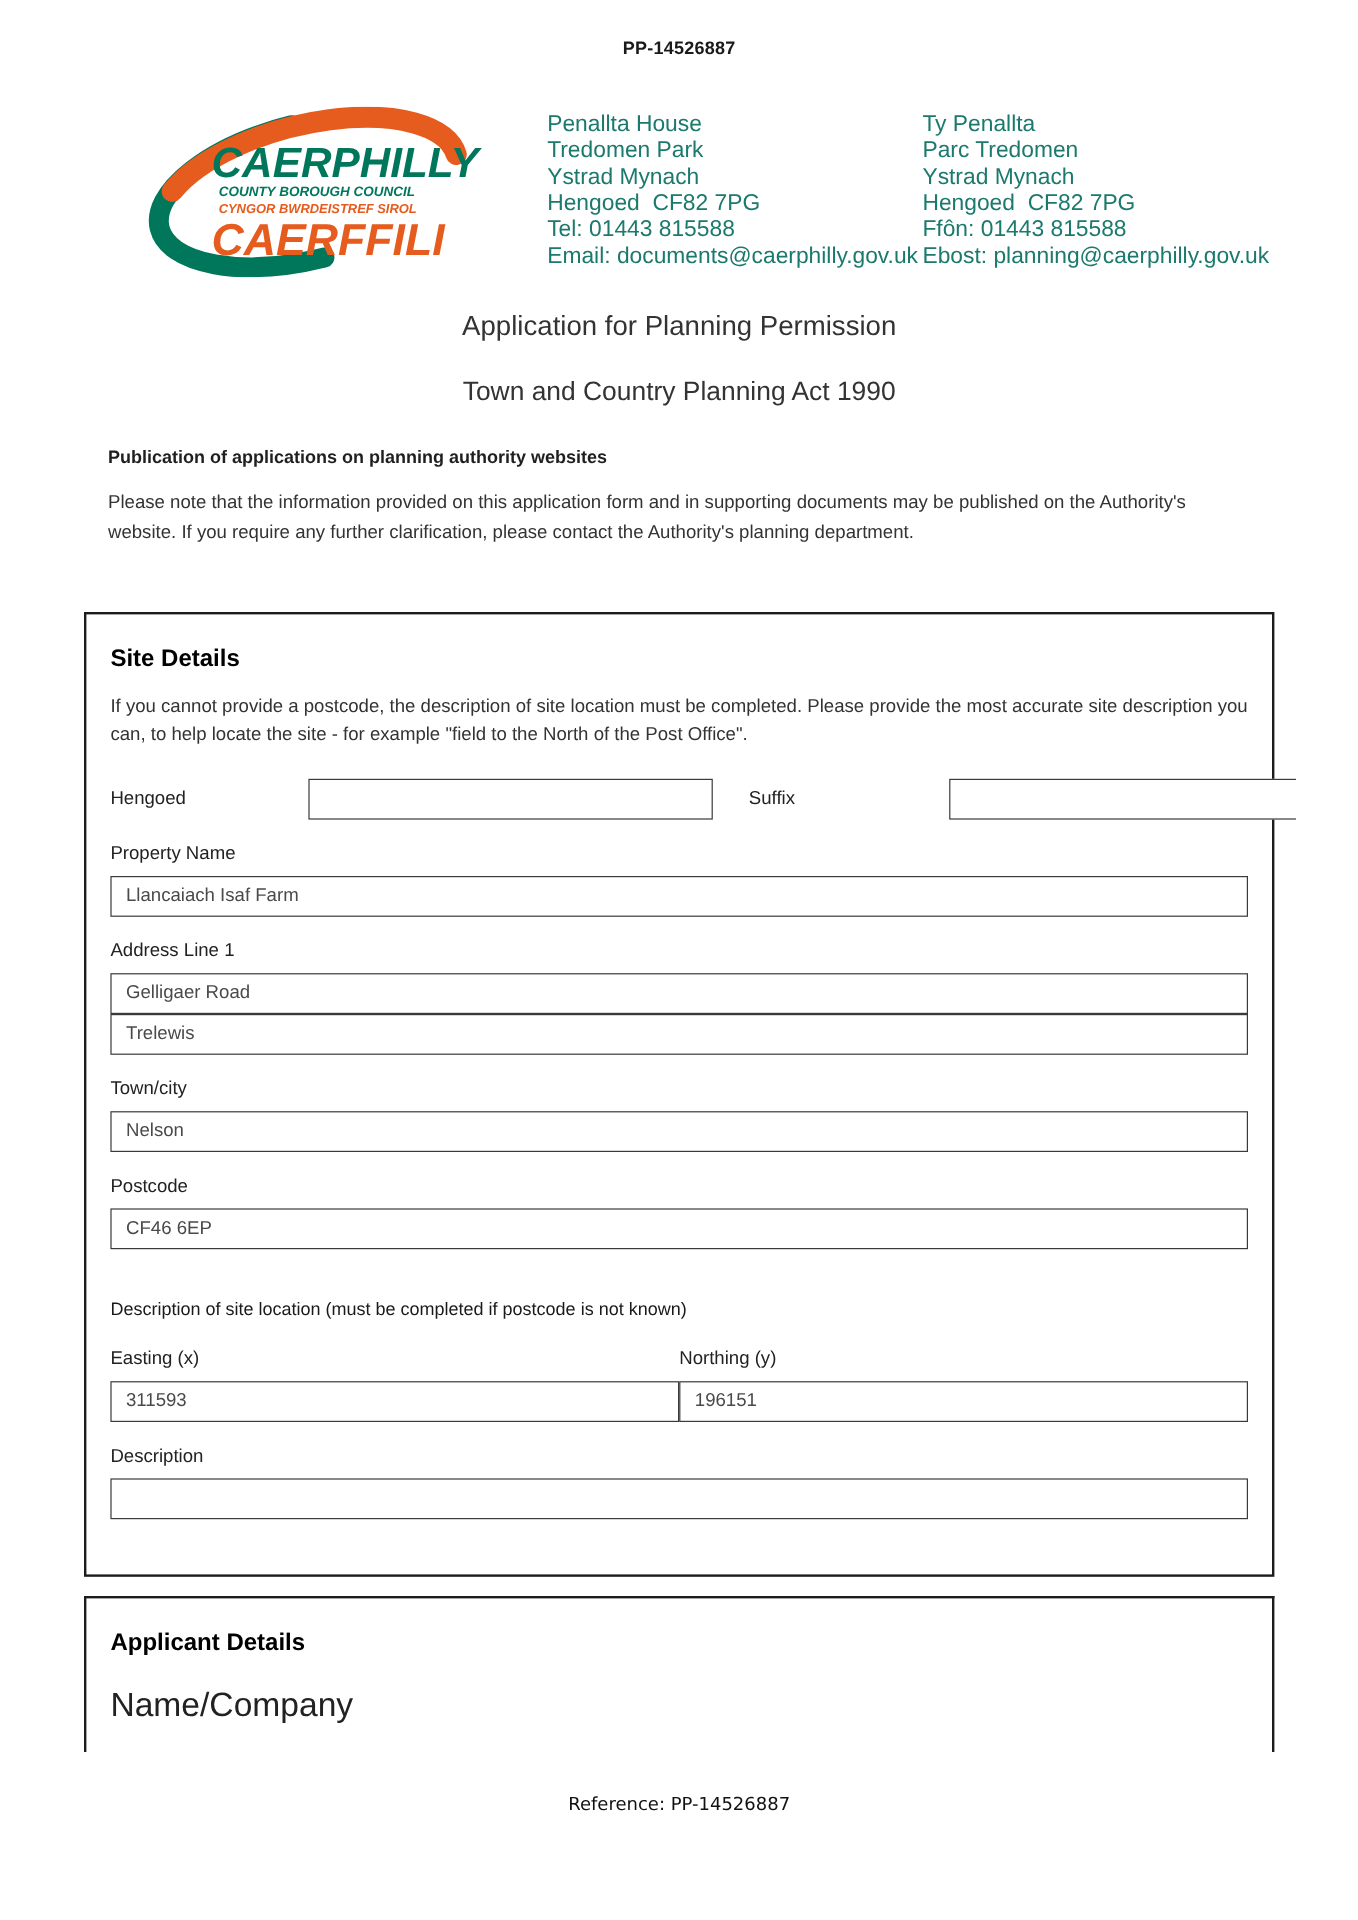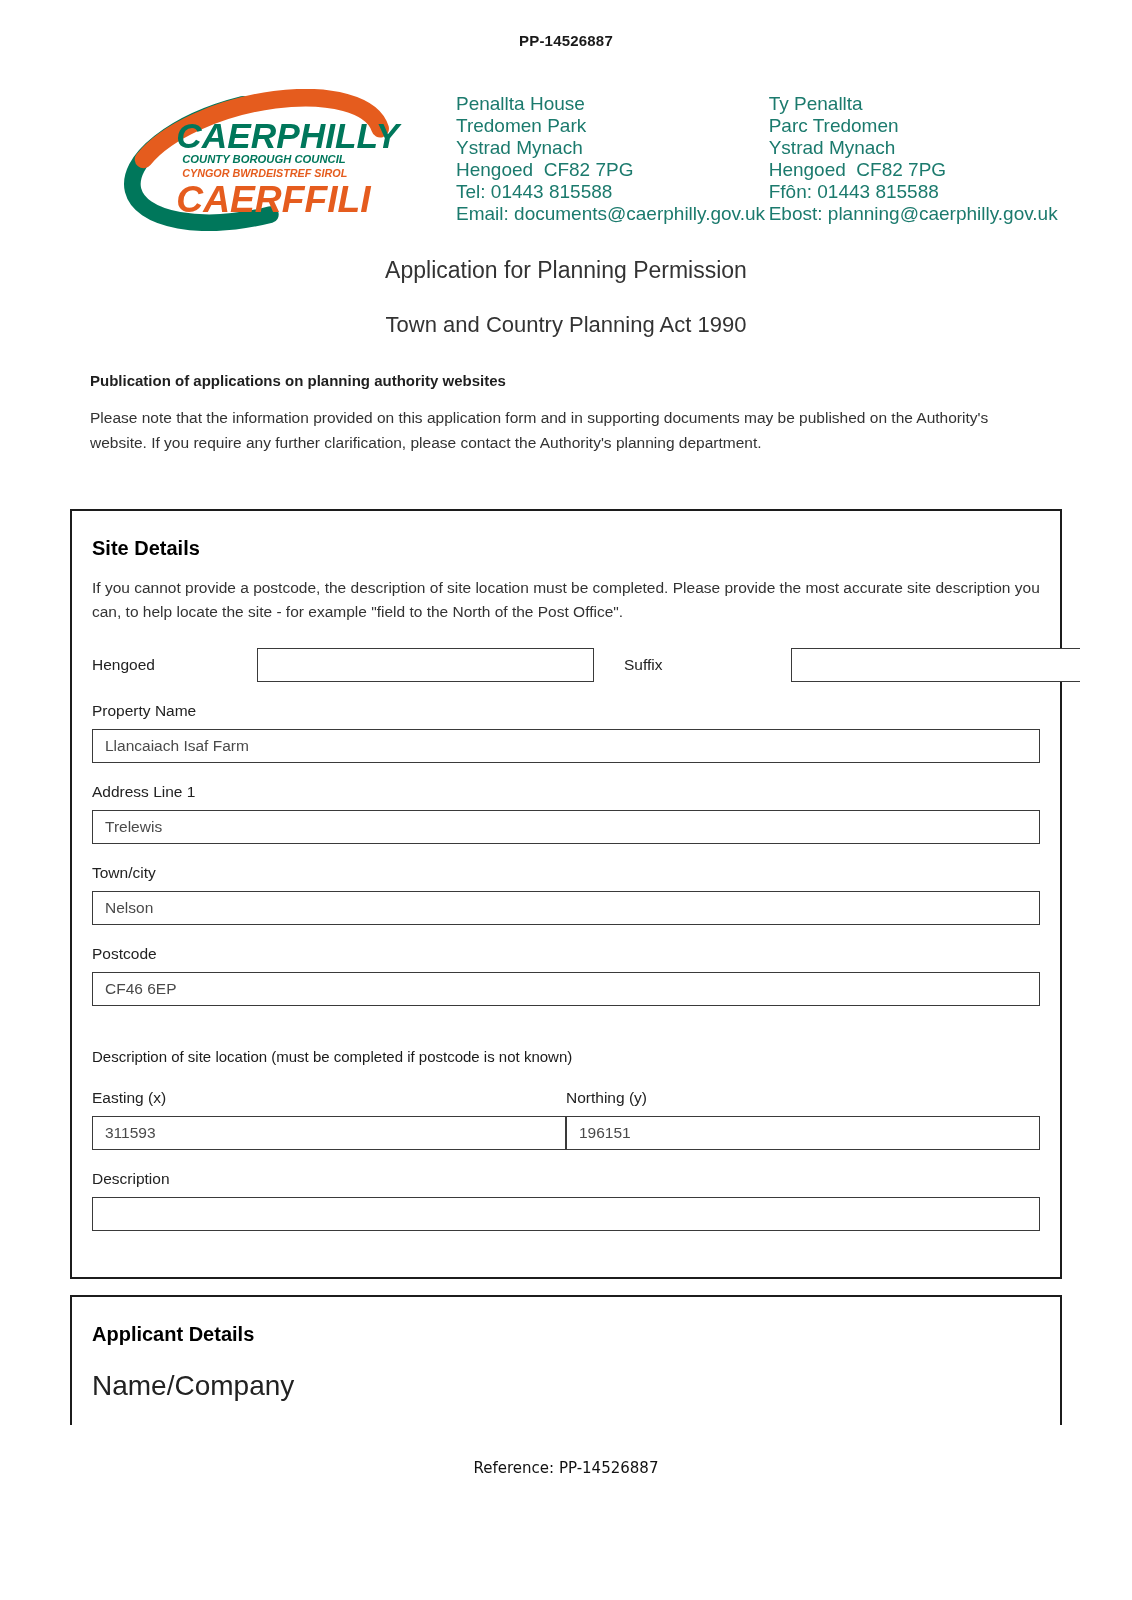--- a/index.html
+++ b/index.html
@@ -191,20 +191,21 @@
       <input class="text-input input-suffix" type="text" value="" style="">
     </div>
 
     <div class="field">
       <label class="form-label">Property Name</label>
       <input class="text-input" type="text" value="Llancaiach Isaf Farm" style="">
     </div>
 
     <div class="field">
       <label class="form-label">Address Line 1</label>
+      <input class="text-input" type="text" value="Gelligaer Road" style="">
     </div>
 
     <div class="field">
       <input class="text-input" type="text" value="Trelewis" style="">
     </div>
 
     <div class="field">
       <label class="form-label">Town/city</label>
       <input class="text-input" type="text" value="Nelson" style="">
     </div>

